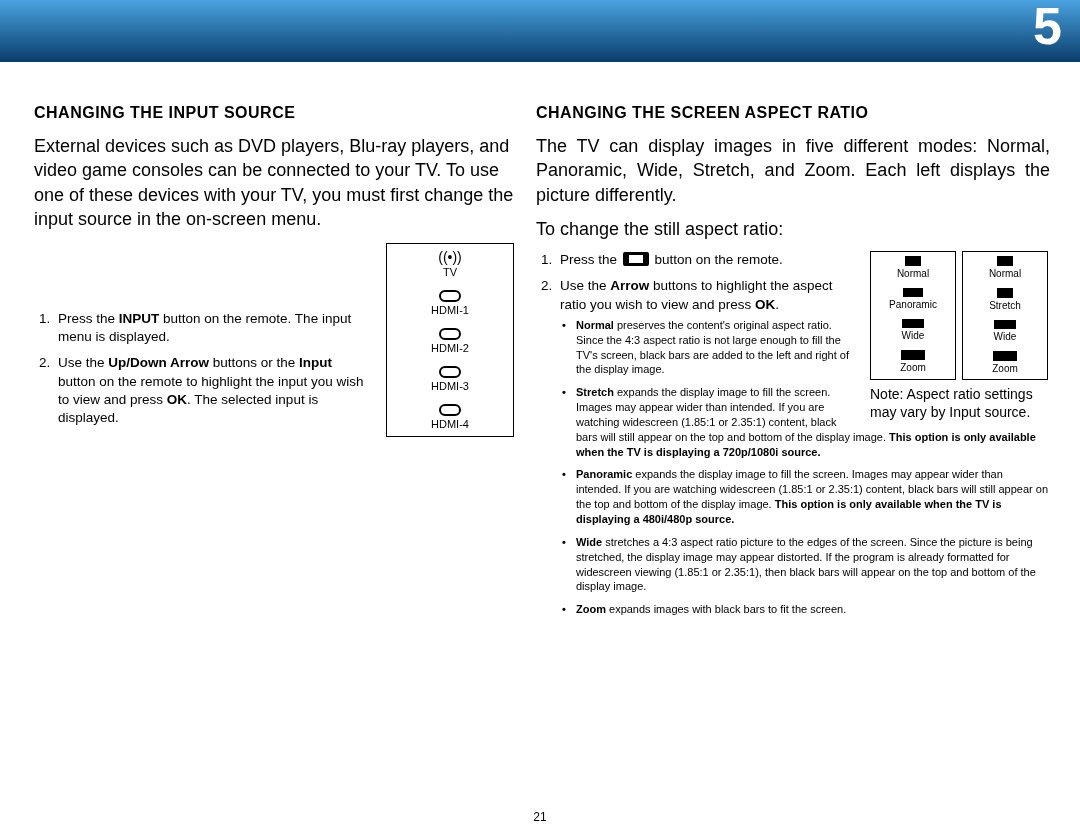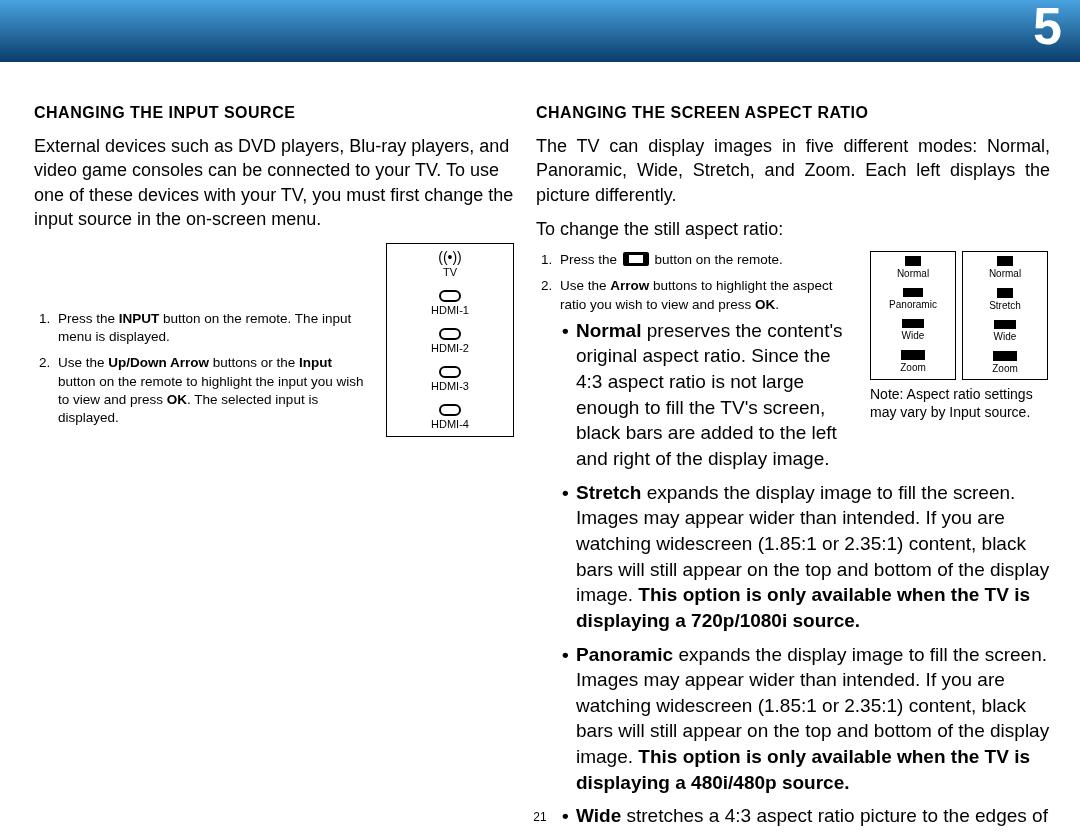--- a/index.html
+++ b/index.html
@@ -9,21 +9,21 @@
   .chapter-num { position: absolute; right: 18px; top: -4px; color: #fff; font-weight: 700; font-size: 52px; }
   .content { display: flex; padding: 22px 30px 0 34px; gap: 22px; margin-top: 20px; }
   .col { flex: 1; }
   .col.left { flex: 0 0 480px; }
   .col.right { flex: 1; }
   h2 { font-size: 16px; font-weight: 800; letter-spacing: 0.5px; margin-bottom: 12px; text-transform: uppercase; }
   p { font-size: 18px; line-height: 1.35; margin-bottom: 10px; }
   ol { padding-left: 20px; margin-bottom: 10px; }
   ol li { font-size: 13.5px; line-height: 1.35; margin-bottom: 8px; padding-left: 4px; }
   ul.sub { list-style: none; padding-left: 0; margin-top:4px;}
-  ul.sub li { font-size: 19px; line-height: 1.35; margin-bottom: 8px; padding-left: 16px; position: relative; }
+  ul.sub li { font-size: 11px; line-height: 1.35; margin-bottom: 8px; padding-left: 16px; position: relative; }
   ul.sub li::before { content: "•"; position: absolute; left: 2px; top: 0; font-weight:700; }
   .bold { font-weight: 700; }
   .left-body { display: flex; gap: 16px; align-items:flex-end; }
   .left-text { flex: 1; }
   .input-menu { flex: 0 0 128px; border: 1px solid #000; background:#fff; margin-top:2px;}
   .input-menu .row { text-align: center; padding: 6px 0 6px 0; font-size: 11px; }
   .input-menu .row .ico { display:block; margin:0 auto 2px auto; }
   .icon-hdmi { width:22px; height:12px; border:2px solid #000; border-radius:6px; }
   .icon-tv { font-size:14px; line-height:1; }
   .icon-comp { display:flex; justify-content:center; gap:2px; }

